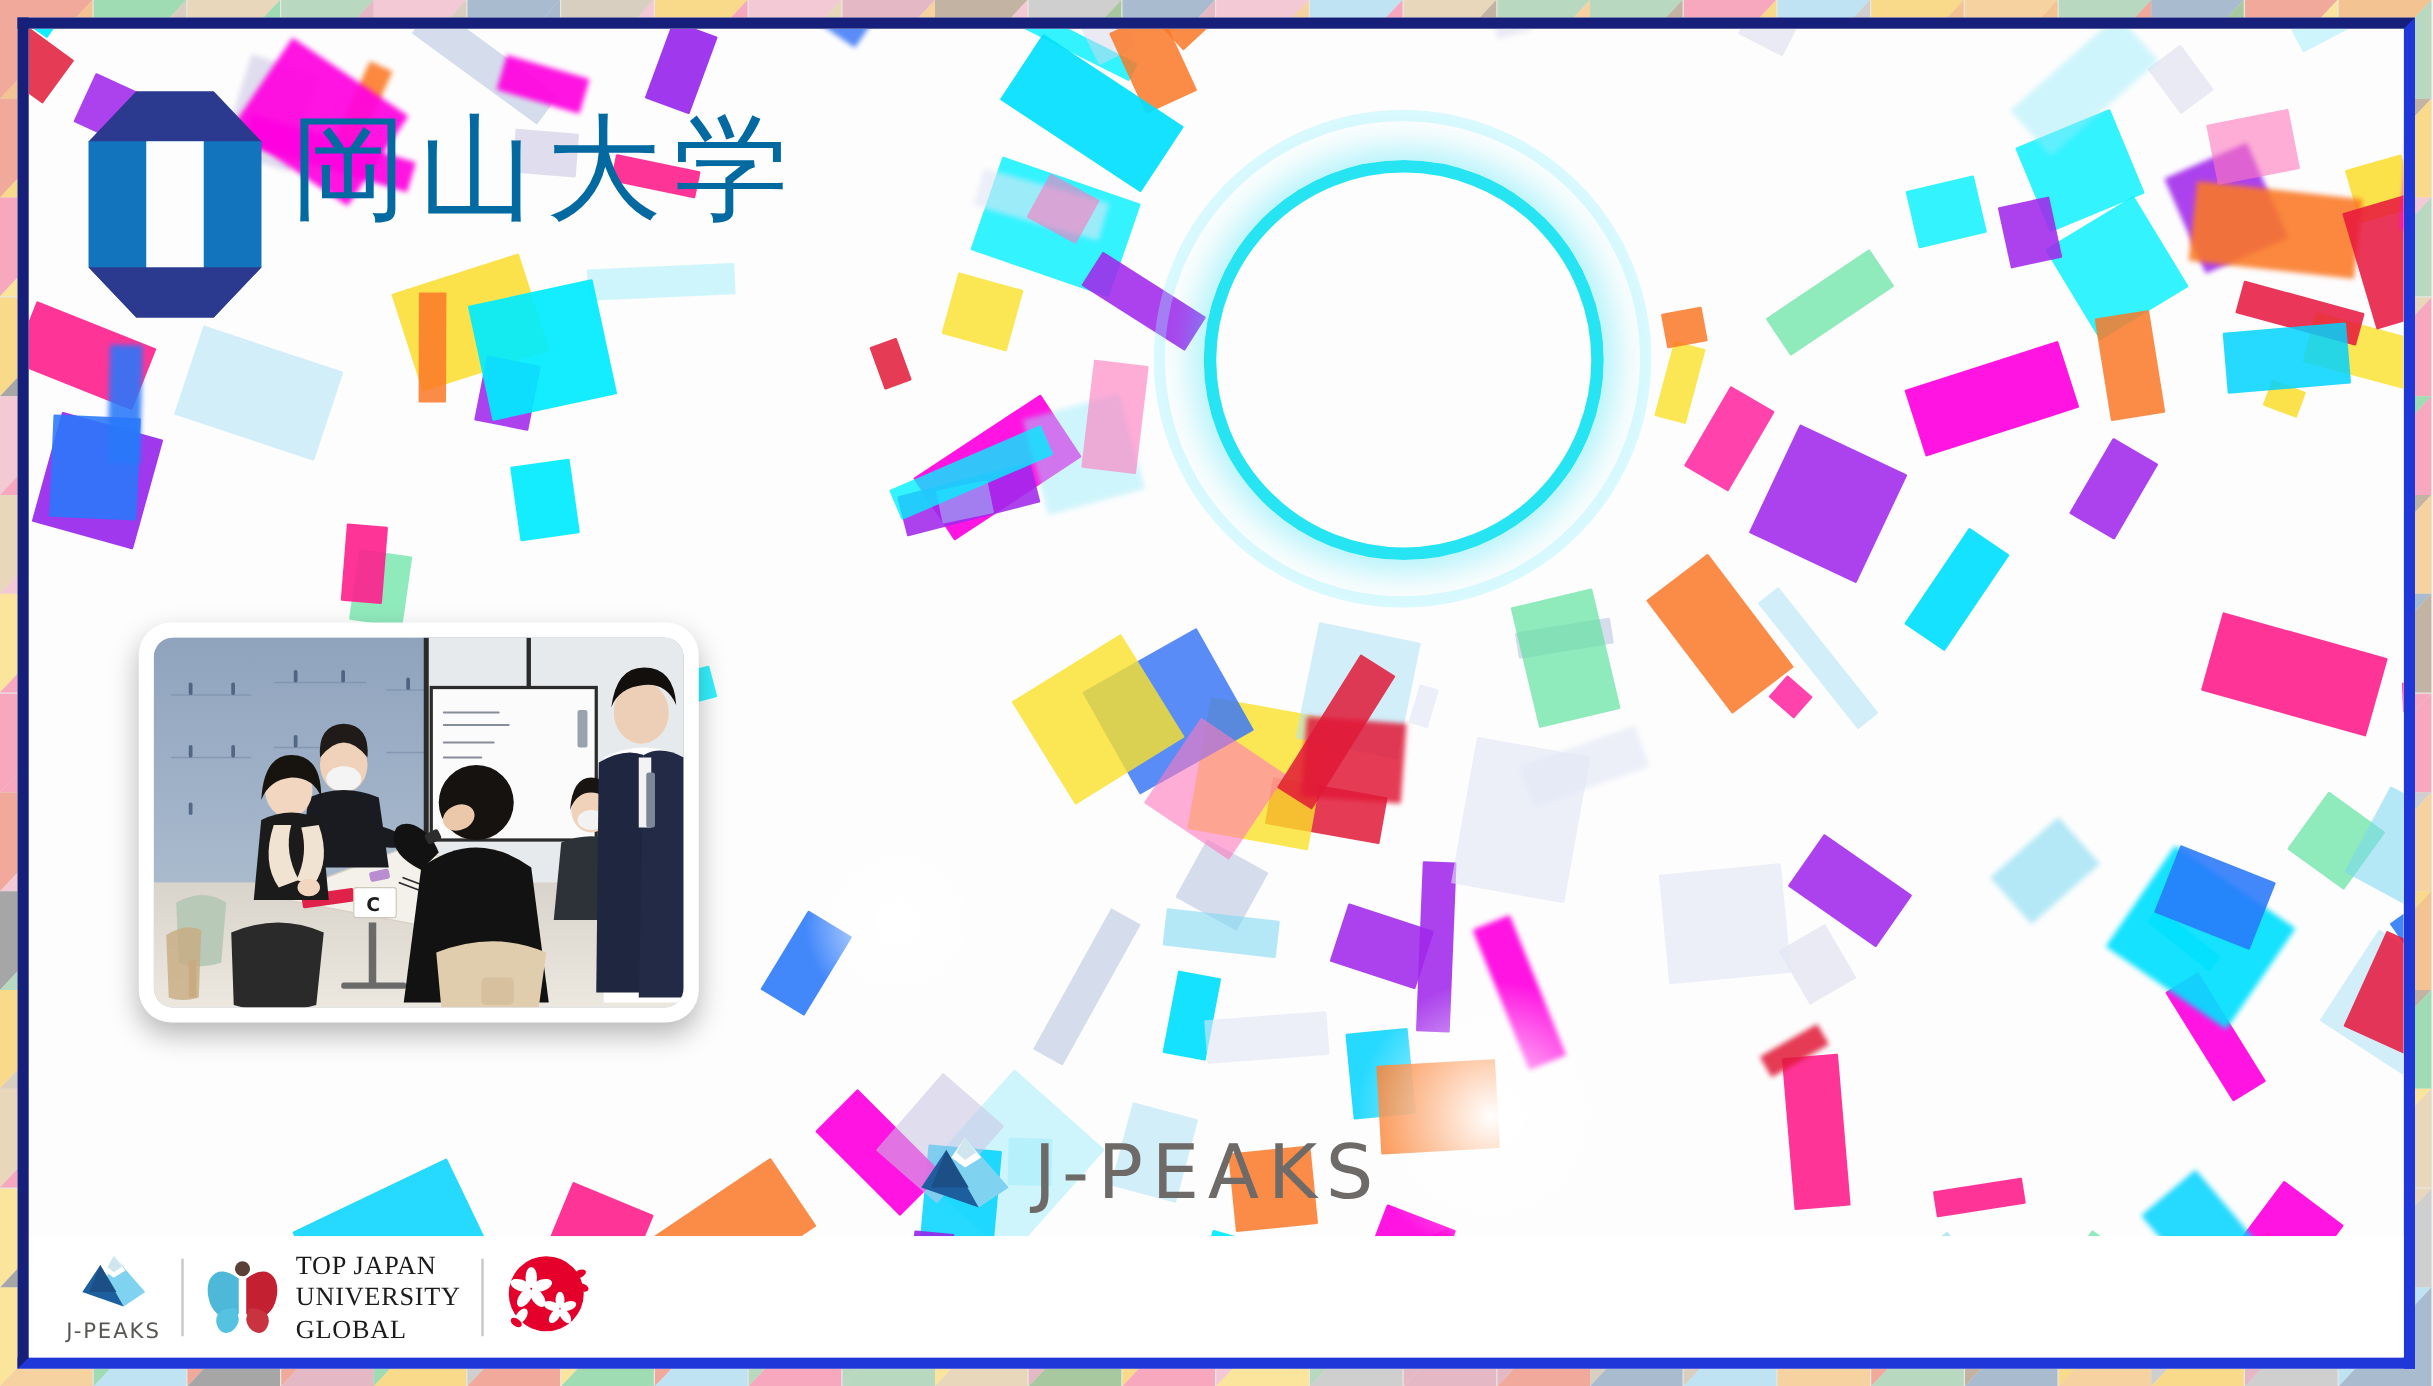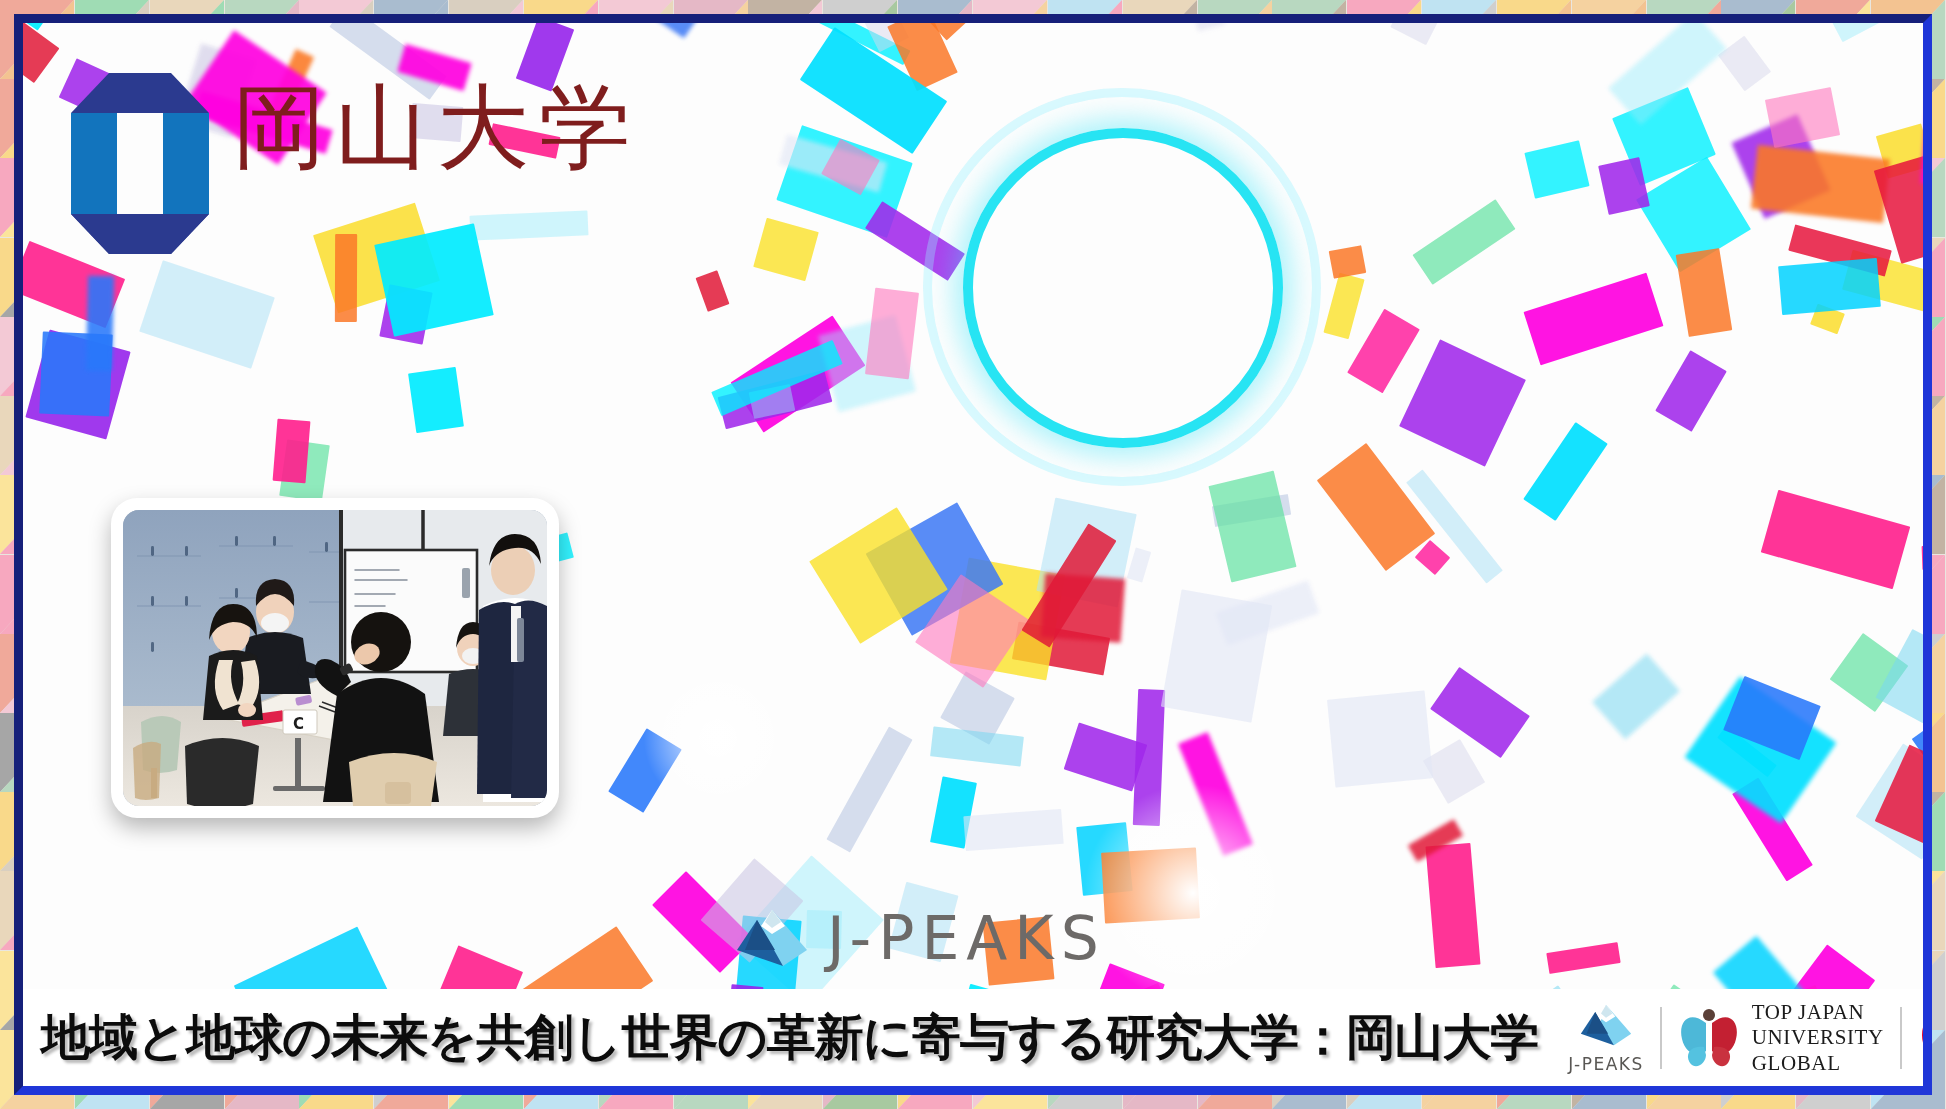--- a/index.html
+++ b/index.html
@@ -39,22 +39,22 @@
     border:9px solid rgba(120,235,250,.55);
   }
   .glowdot{position:absolute;border-radius:50%;background:radial-gradient(circle,#ffffff 0%,rgba(255,255,255,0) 70%);}
 
   
   .hdr-logo{position:absolute;left:46px;top:48px;display:flex;align-items:flex-start;gap:22px;z-index:40;}
   .oct-mark{position:relative;width:142px;height:185px;}
   .oct-mark svg{display:block;}
   .hdr-txt{padding-top:18px;}
   .hdr-jp{
-    font-family:Liberation Mono, monospace;
-    font-size:92px;line-height:1.0;color:#7f1d1d;letter-spacing:10px;font-weight:400;
+    font-family:Liberation Sans, sans-serif;
+    font-size:92px;line-height:1.0;color:#0369a1;letter-spacing:10px;font-weight:400;
     white-space:nowrap;
   }
   .hdr-en{
     font-family:"Liberation Serif","DejaVu Serif",serif;
     font-size:35px;letter-spacing:5.5px;color:#141414;margin-top:12px;text-align:center;
     white-space:nowrap;
   }
 
   
   .main-title{
@@ -1143,21 +1143,20 @@
             <polygon points="22,14 48,60 2,44" fill="#1d5f9e"></polygon>
             <polygon points="22,14 40,44 10,44" fill="#1b4f86"></polygon>
             <polygon points="37,4 50,20 37,28 26,20" fill="#ffffff"></polygon>
             <polygon points="37,4 46,16 37,22 30,16" fill="#cfe6ef"></polygon>
           </svg>
         </div>
         <div class="jp-word">J-PEAKS</div>
       </div>
 
       <div class="bottom-bar">
-        <div class="tagline">地域と地球の未来を共創し世界の革新に寄与する研究大学：岡山大学</div>
 
         <div class="logo-row">
 
           <div class="logo-cell" style="flex-direction:column;justify-content:center;gap:2px;">
             <span>
               <svg width="54" height="46" viewBox="0 0 74 64">
                 <polygon points="37,4 72,44 48,60 24,44" fill="#7fd2f0"></polygon>
                 <polygon points="22,14 48,60 2,44" fill="#1d5f9e"></polygon>
                 <polygon points="22,14 40,44 10,44" fill="#1b4f86"></polygon>
                 <polygon points="37,4 50,20 37,28 26,20" fill="#ffffff"></polygon>

